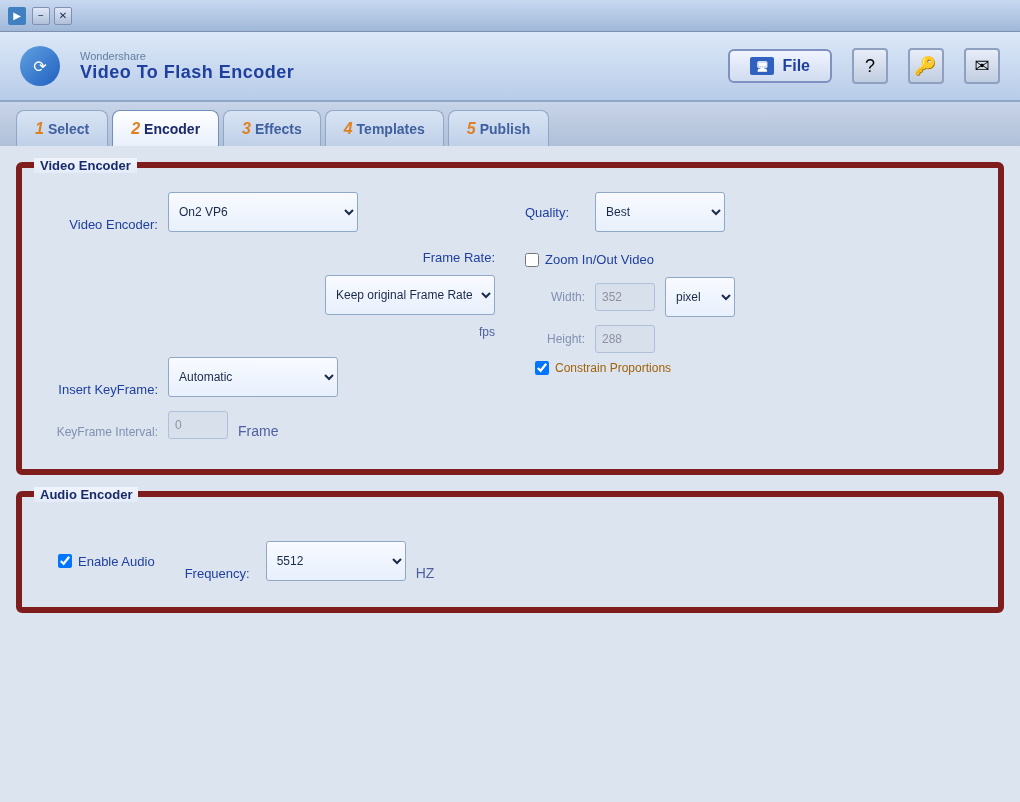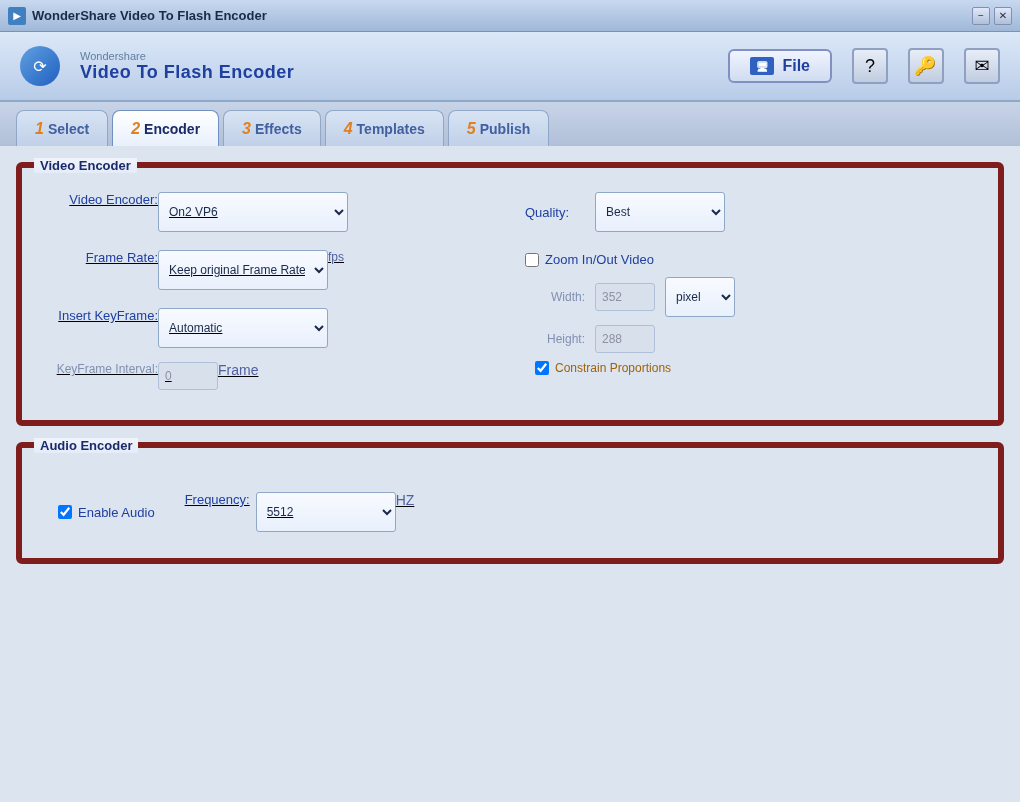--- a/index.html
+++ b/index.html
@@ -176,23 +176,23 @@
       background: linear-gradient(to bottom, #f0f4fc, #e4ecf8);
       padding: 0 6px;
       font-size: 13px;
       font-weight: bold;
       color: #1a2a6a;
     }
 
     
     .form-row {
       display: flex;
-      align-items: flex-start;
+      align-items: flex-end;
       margin-bottom: 14px;
-      text-decoration: underline;
+      gap: 10px;
     }
     .form-label {
       color: #2040a0;
       font-size: 13px;
       min-width: 120px;
       text-align: right;
     }
     .form-label-gray {
       color: #8090b0;
       font-size: 12px;
@@ -299,21 +299,20 @@
       display: flex;
       align-items: center;
       gap: 30px;
     }
   </style>
 </head>
 <body>
 
 <div class="title-bar">
   <div class="title-bar-icon">▶</div>
-  <span class="title-bar-title">WonderShare Video To Flash Encoder</span>
   <div class="title-bar-controls">
     <div class="title-btn">−</div>
     <div class="title-btn">✕</div>
   </div>
 </div>
 
 <div class="app-header">
   <div class="app-logo">⟳</div>
   <div class="app-title-group">
     <span class="app-sub-title">Wondershare</span>
@@ -363,21 +362,21 @@
 
         <div class="form-row">
           <span class="form-label">Video Encoder:</span>
           <select class="select-wide">
             <option>On2 VP6</option>
             <option>Sorenson Spark</option>
             <option>Screen Video</option>
           </select>
         </div>
 
-        <div class="form-row" style="margin-top: 18px;">
+        <div class="form-row" style="margin-top: 18px; flex-direction: column;">
           <span class="form-label">Frame Rate:</span>
           <select class="select-medium">
             <option>Keep original Frame Rate</option>
             <option>10</option>
             <option>15</option>
             <option>20</option>
             <option>25</option>
             <option>30</option>
           </select>
           <span class="fps-label">fps</span>

